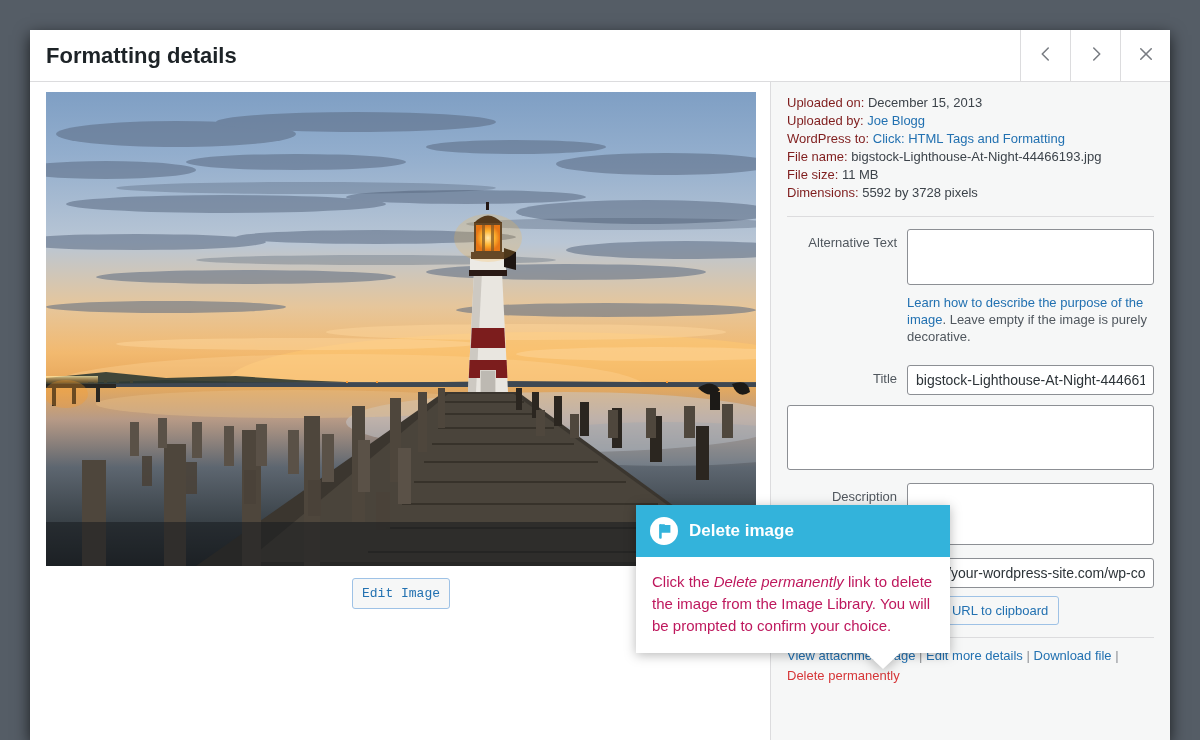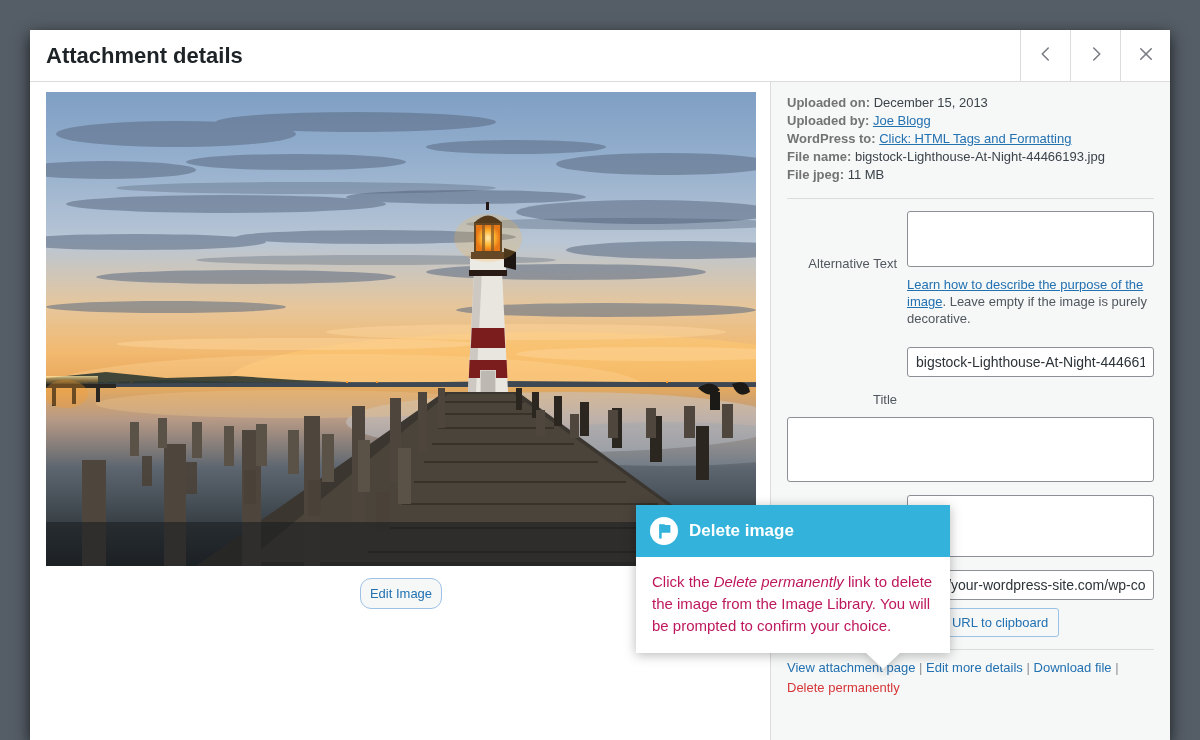--- a/index.html
+++ b/index.html
@@ -90,41 +90,41 @@
   .photo {
     position: absolute; left: 16px; top: 10px;
     width: 710px; height: 474px; overflow: hidden;
     background: #0b1016;
   }
   .edit-wrap {
     position: absolute; left: 16px; top: 496px; width: 710px;
     display: flex; justify-content: center;
   }
   .btn {
-    font-family: Liberation Sans, sans-serif; font-size: 13px;
-    line-height: 1; padding: 8px 9px; border-radius: 11px;
+    font-family: Liberation Mono, monospace; font-size: 13px;
+    line-height: 1; padding: 8px 9px; border-radius: 3px;
     background: #f6f7f7; border: 1px solid #9ec2e6; color: #2271b1;
     cursor: pointer;
   }
 
   
   .details-pane {
     width: 400px; flex: none; background: #f6f7f7;
     border-left: 1px solid #dcdcde; padding: 12px 16px 0 16px;
     font-size: 13px; color: #3c434a; position: relative;
   }
   .meta-line { line-height: 18px; }
-  .meta-line b { color: #737373; font-weight: 700; }
-  a.lnk { color: #2271b1; text-decoration: underline; }
+  .meta-line b { color: #7f1d1d; font-weight: 400; }
+  a.lnk { color: #2271b1; }
   .meta-rule { border-top: 1px solid #dcdcde; margin: 14px 0 12px 0; }
 
   .field-row { display: flex; margin-bottom: 10px; }
   .field-label {
     width: 120px; flex: none; text-align: right; padding: 6px 10px 0 0;
-    color: #50575e; font-size: 13px; margin-top: 39px;
+    color: #50575e; font-size: 13px;
   }
   .field-ctrl { flex: 1 1 auto; min-width: 0; }
   .txtinput, .txtarea {
     width: 100%; font-family: "Liberation Sans", sans-serif; font-size: 14px;
     color: #2c3338; background: #fff; border: 1px solid #8c8f94;
     border-radius: 3px; padding: 6px 8px;
   }
   .txtarea { resize: none; }
   .alt-area { height: 56px; }
   .cap-area { height: 65px; }
@@ -293,21 +293,21 @@
           </svg>
       </span>
     </div>
   </div>
 
   <div class="overlay"></div>
 
   <div class="modal">
 
     <div class="modal-head">
-      <div class="modal-title">Attachment details</div>
+      <div class="modal-title">Formatting details</div>
       <div class="head-btn">
         <span>
           <svg viewBox="0 0 24 24">
               <polyline points="15,4 7,12 15,20"></polyline>
             </svg>
         </span>
       </div>
       <div class="head-btn">
         <span>
           <svg viewBox="0 0 24 24">
@@ -557,22 +557,26 @@
         </div>
         <div class="meta-line">
           <b>WordPress to:</b>
           <a class="lnk">Click: HTML Tags and Formatting</a>
         </div>
         <div class="meta-line">
           <b>File name:</b>
           <span>bigstock-Lighthouse-At-Night-44466193.jpg</span>
         </div>
         <div class="meta-line">
-          <b>File jpeg:</b>
+          <b>File size:</b>
           <span>11 MB</span>
+        </div>
+        <div class="meta-line">
+          <b>Dimensions:</b>
+          <span>5592 by 3728 pixels</span>
         </div>
 
         <div class="meta-rule"></div>
 
         <div class="field-row">
           <div class="field-label">Alternative Text</div>
           <div class="field-ctrl">
             <textarea class="txtarea alt-area" value="" style=""></textarea>
             <div class="helper">
               <a class="lnk">Learn how to describe the purpose of the image</a><span>. Leave empty if the image is purely decorative.</span>

